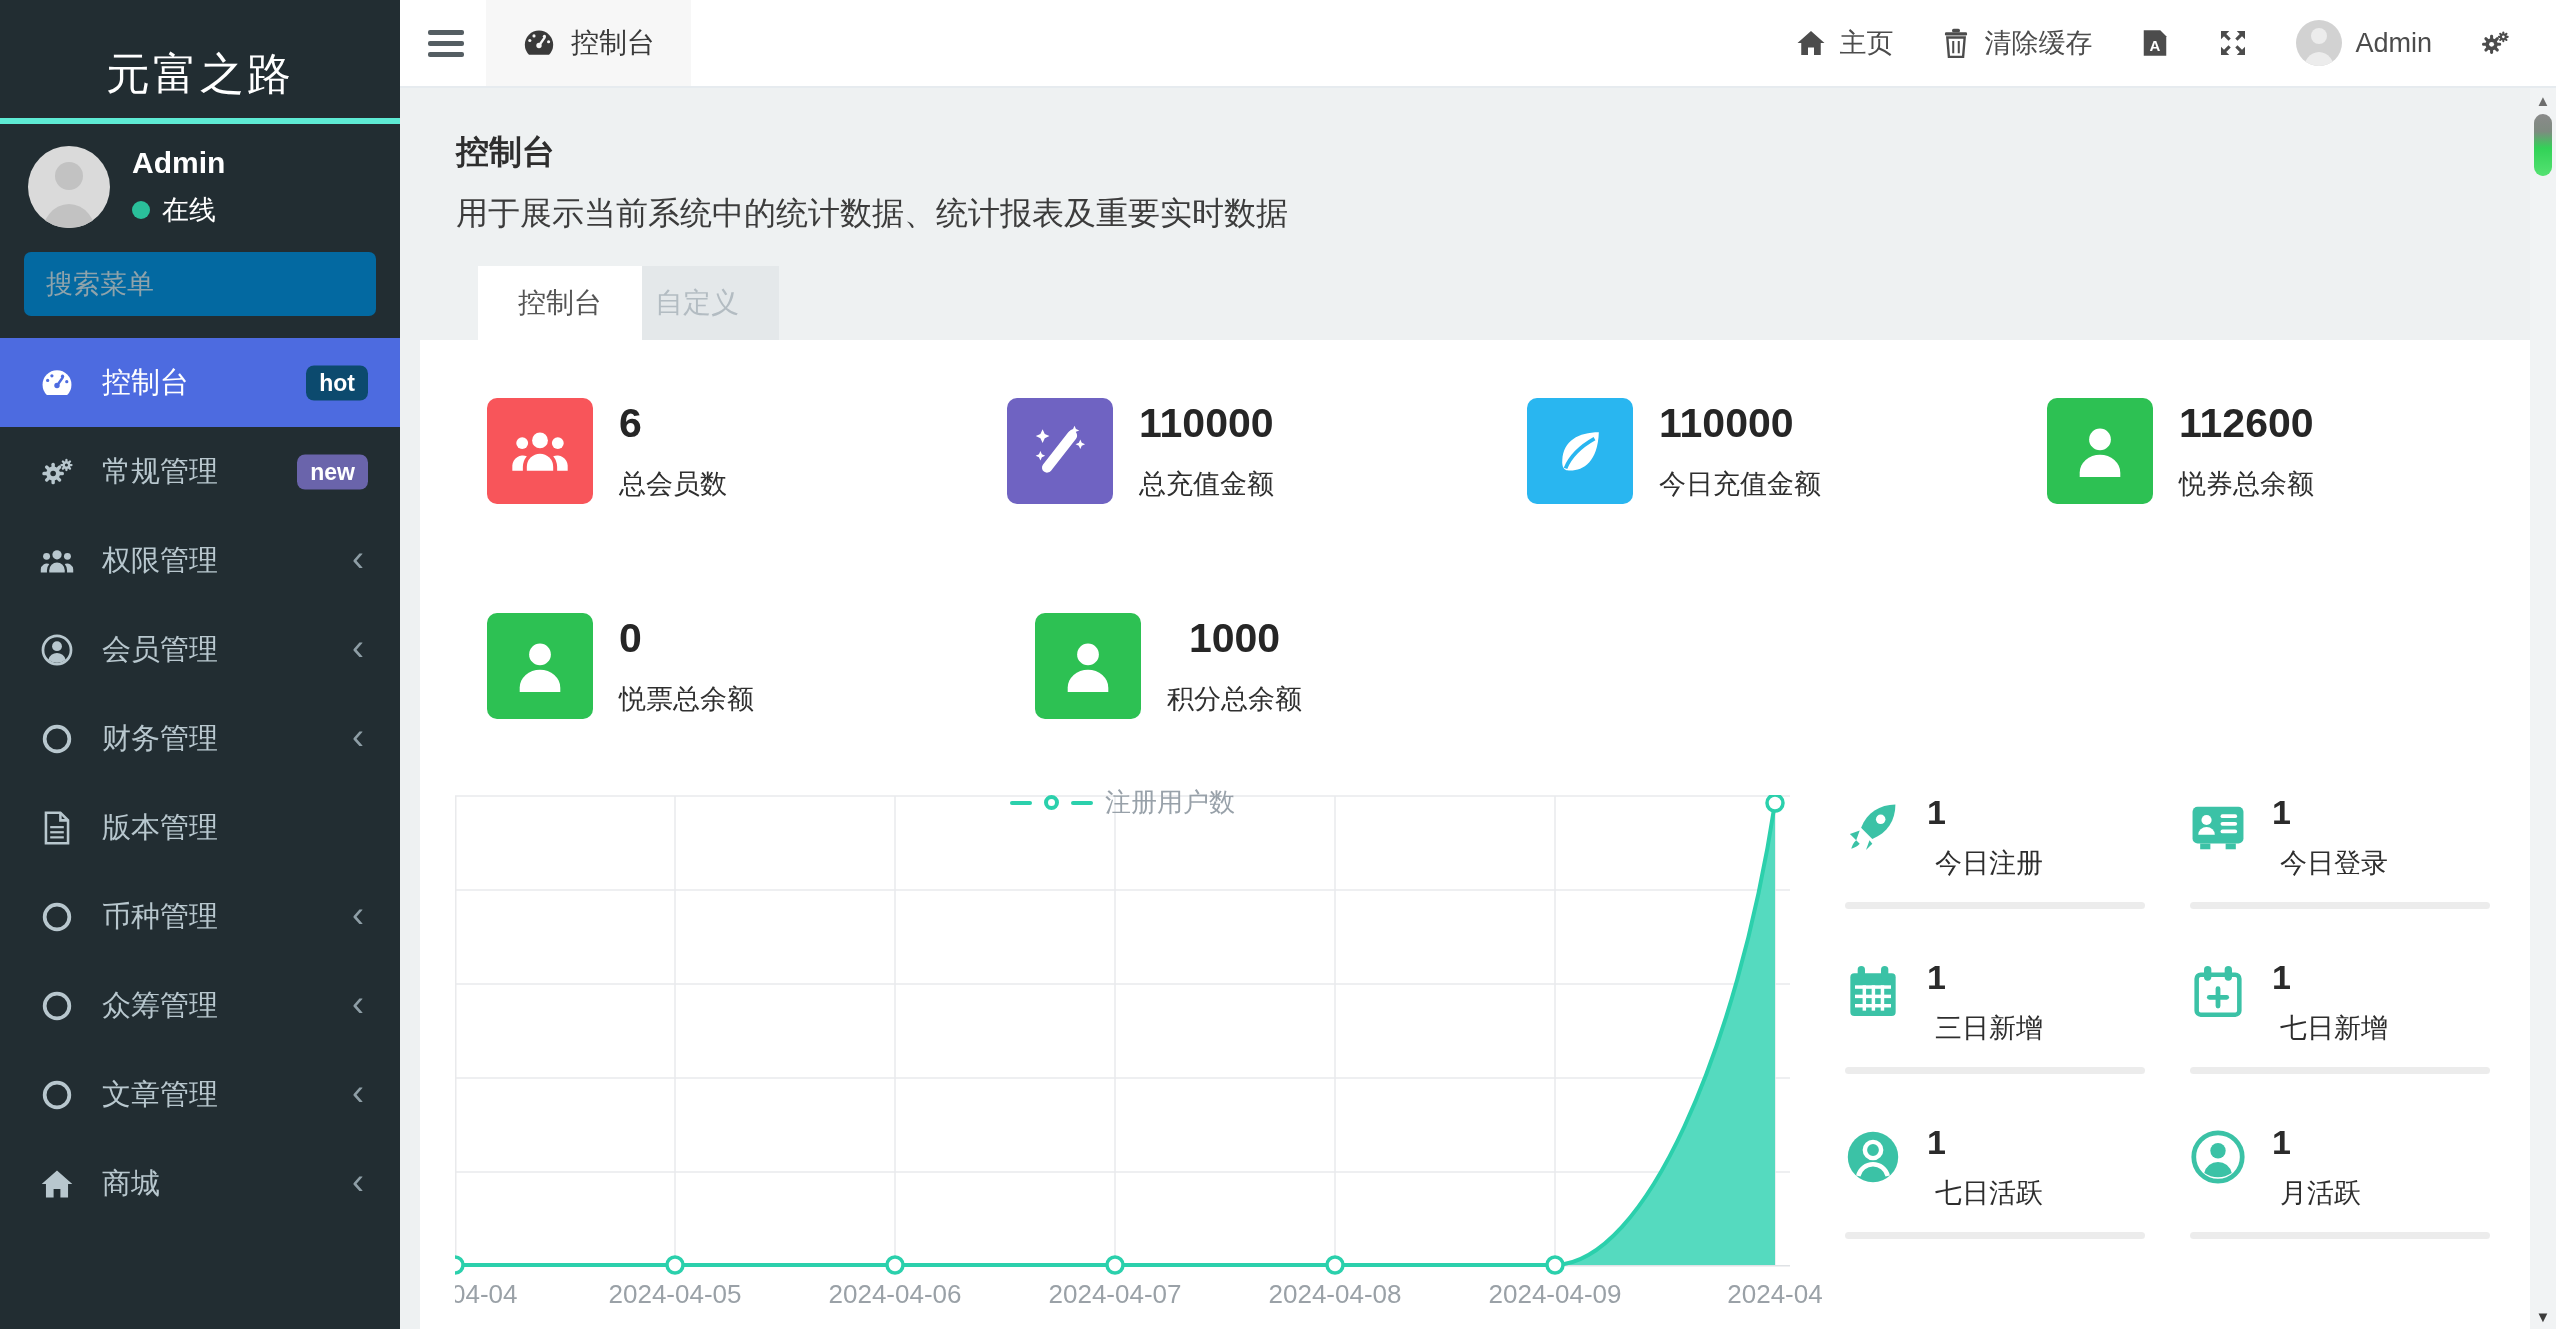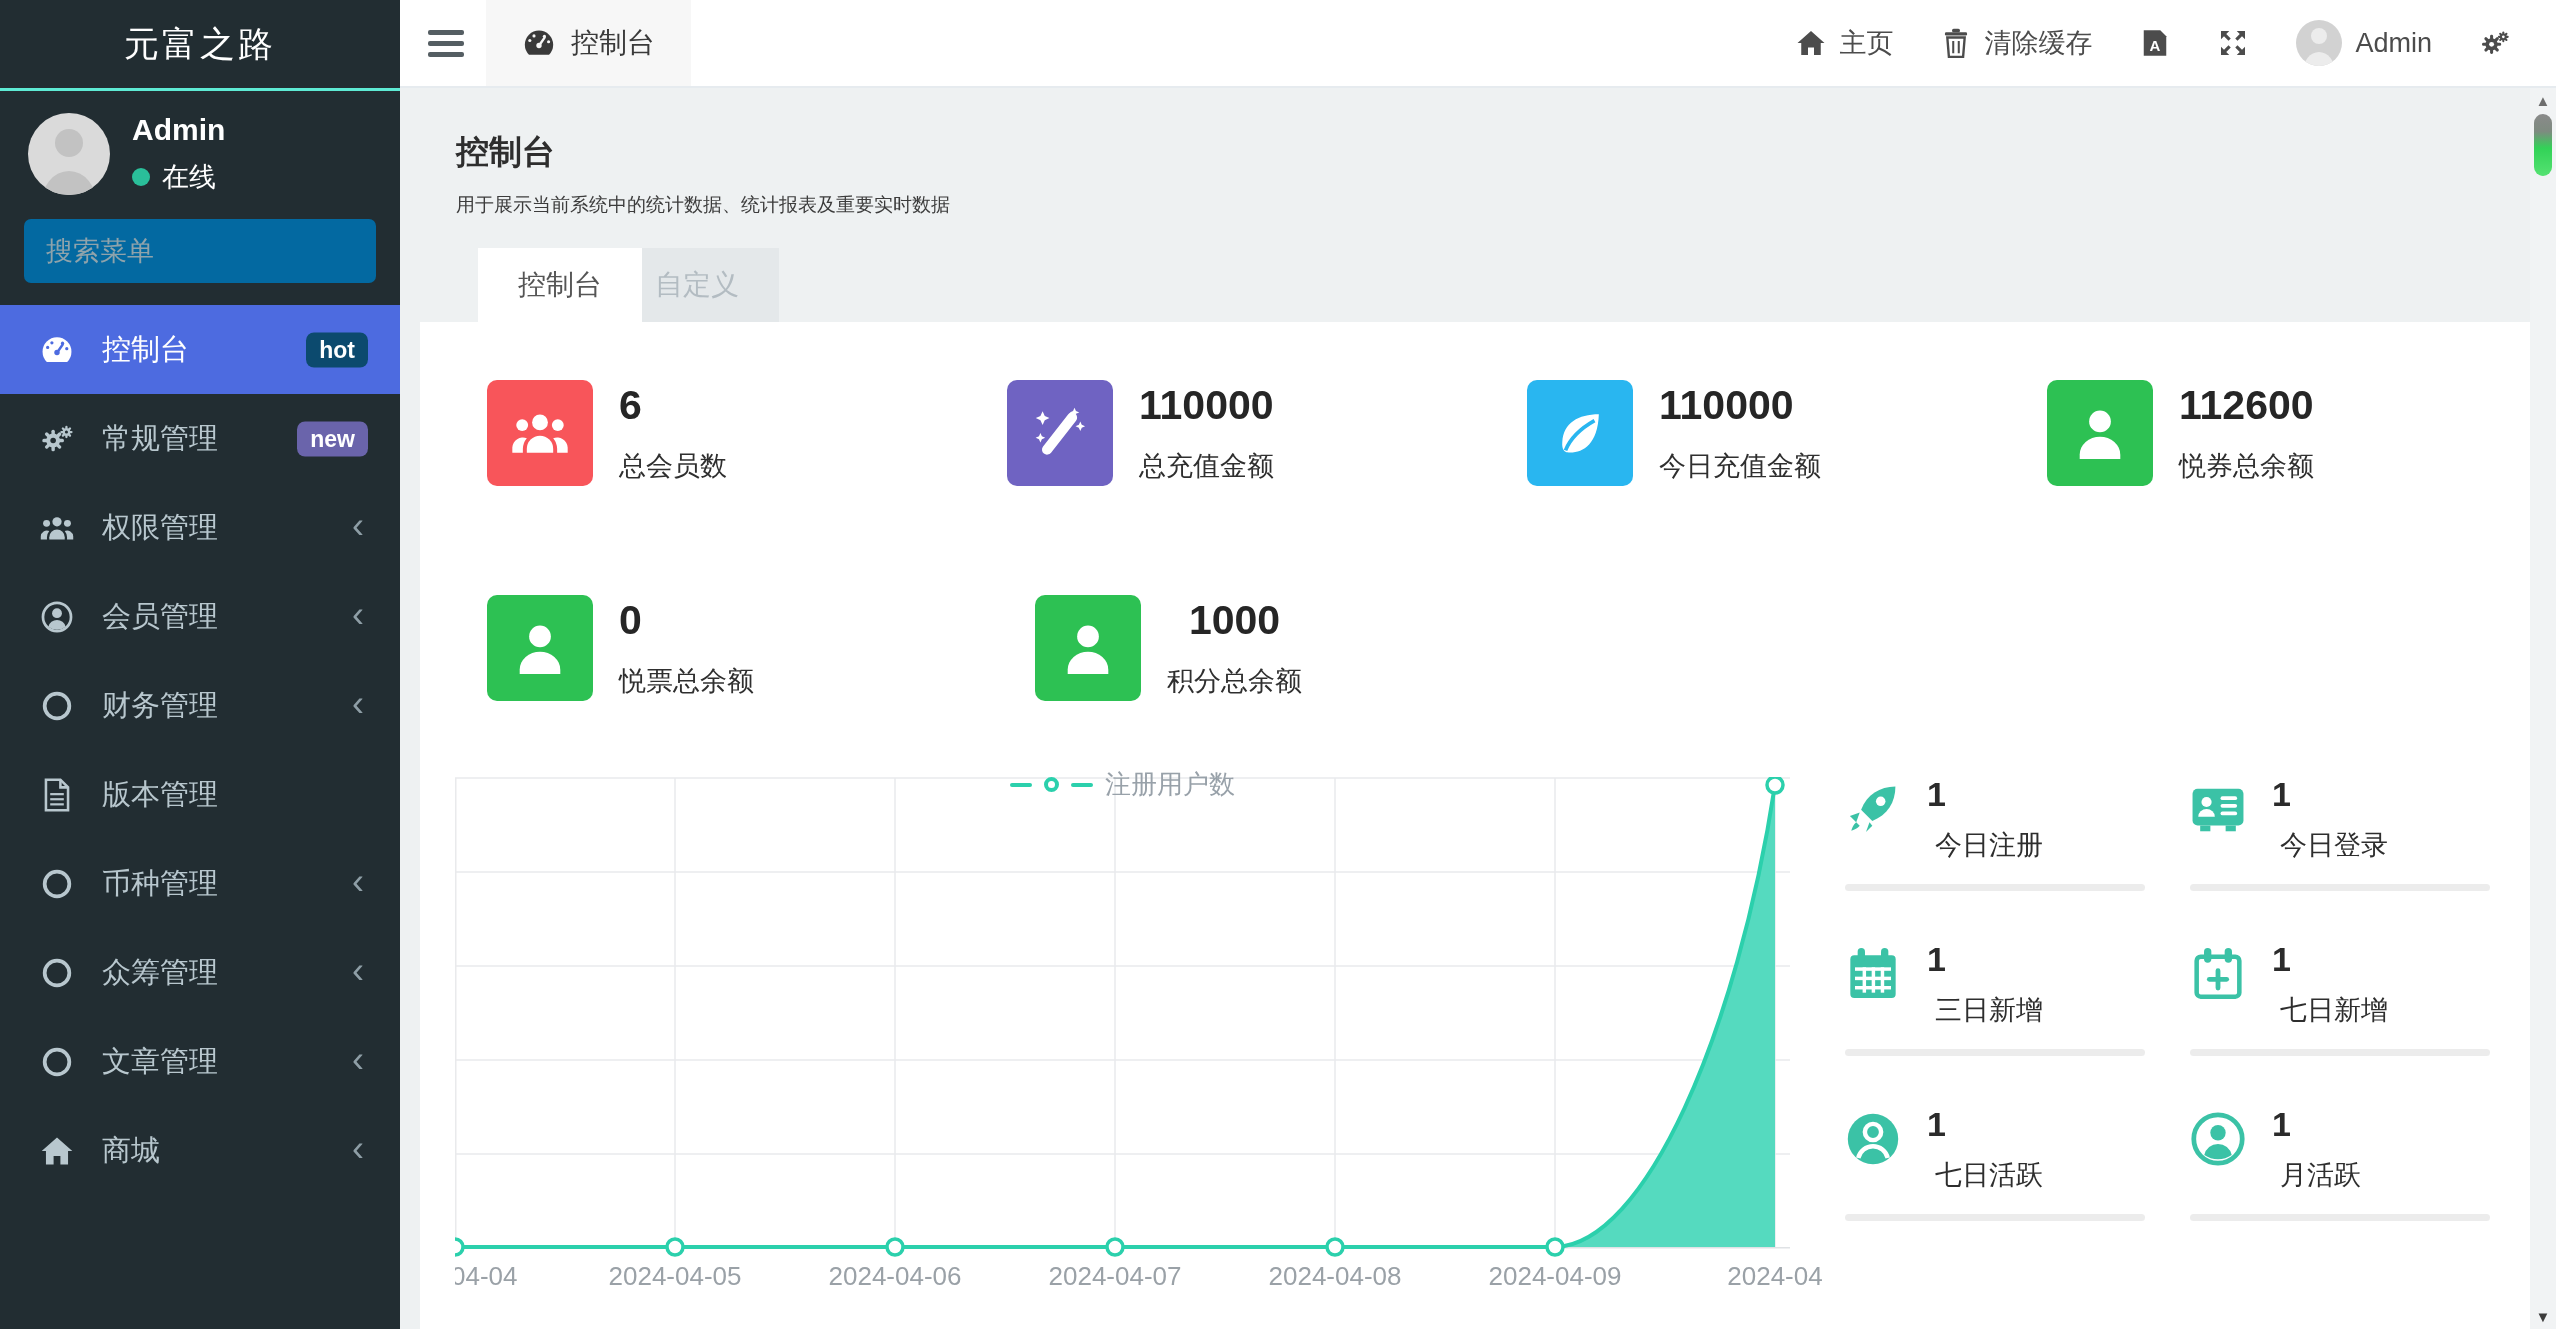--- a/index.html
+++ b/index.html
@@ -5,21 +5,21 @@
   html,body{margin:0;padding:0;}
   body{
     width:2556px;height:1329px;overflow:hidden;position:relative;
     background:#ffffff;
     font-family:"Liberation Sans","DejaVu Sans",sans-serif;
     -webkit-font-smoothing:antialiased;
   }
   
   .sidebar{position:absolute;left:0;top:0;width:400px;height:1329px;background:#222d32;z-index:3;}
   .logo{height:88px;display:flex;align-items:center;justify-content:center;
-    color:#fff;font-size:35px;letter-spacing:3px;border-bottom:3px solid #5eead4;}
+    color:#fff;font-size:44px;letter-spacing:3px;border-bottom:6px solid #5eead4;margin-top:30px;}
   .user-panel{display:flex;align-items:center;gap:22px;padding:22px 24px 8px 28px;}
   .avatar{width:82px;height:82px;border-radius:50%;background:#dadada;position:relative;overflow:hidden;flex:0 0 auto;}
   .avatar::before{content:"";position:absolute;left:50%;top:16px;transform:translateX(-50%);
     width:28px;height:28px;border-radius:50%;background:#c2c2c2;}
   .avatar::after{content:"";position:absolute;left:50%;bottom:-10px;transform:translateX(-50%);
     width:56px;height:34px;border-radius:50% 50% 0 0/100% 100% 0 0;background:#c2c2c2;}
   .user-meta .u-name{color:#fff;font-weight:bold;font-size:30px;margin-bottom:12px;}
   .u-status{display:flex;align-items:center;gap:12px;color:#fff;font-size:27px;}
   .online-dot{width:18px;height:18px;border-radius:50%;background:#2abf9a;}
   .search-box{margin:16px 24px 0;height:64px;background:#0369a1;border-radius:7px;
@@ -51,21 +51,21 @@
   .tr-item svg{width:30px;height:30px;}
   .tb-avatar{width:46px;height:46px;border-radius:50%;background:#d2d2d2;position:relative;overflow:hidden;}
   .tb-avatar::before{content:"";position:absolute;left:50%;top:8px;transform:translateX(-50%);
     width:16px;height:16px;border-radius:50%;background:#ececec;}
   .tb-avatar::after{content:"";position:absolute;left:50%;bottom:-6px;transform:translateX(-50%);
     width:32px;height:20px;border-radius:50% 50% 0 0/100% 100% 0 0;background:#ececec;}
   
   .content{position:absolute;left:400px;top:88px;right:0;bottom:0;background:#eef1f2;}
   .page-head{padding:42px 0 0 56px;}
   .page-title{font-size:33px;font-weight:bold;color:#2e2e2e;}
-  .page-sub{margin-top:17px;font-size:19px;color:#3c3c3c;}
+  .page-sub{margin-top:17px;font-size:32px;color:#3c3c3c;}
   .tabs{margin:30px 0 0 78px;display:flex;}
   .tab{height:74px;padding:0 40px;display:flex;align-items:center;font-size:28px;cursor:pointer;}
   .tab.active{background:#fff;color:#555;}
   .tab.inactive{background:#e4e8ea;color:#b3bcc2;padding-left:13px;}
   .panel{position:relative;margin:0 24px 0 20px;background:#fff;height:1016px;overflow:hidden;}
   
   .card{position:absolute;display:flex;gap:26px;}
   .tile{width:106px;height:106px;border-radius:10px;color:#fff;display:flex;
     align-items:center;justify-content:center;flex:0 0 auto;}
   .tile svg{width:58px;height:58px;}

